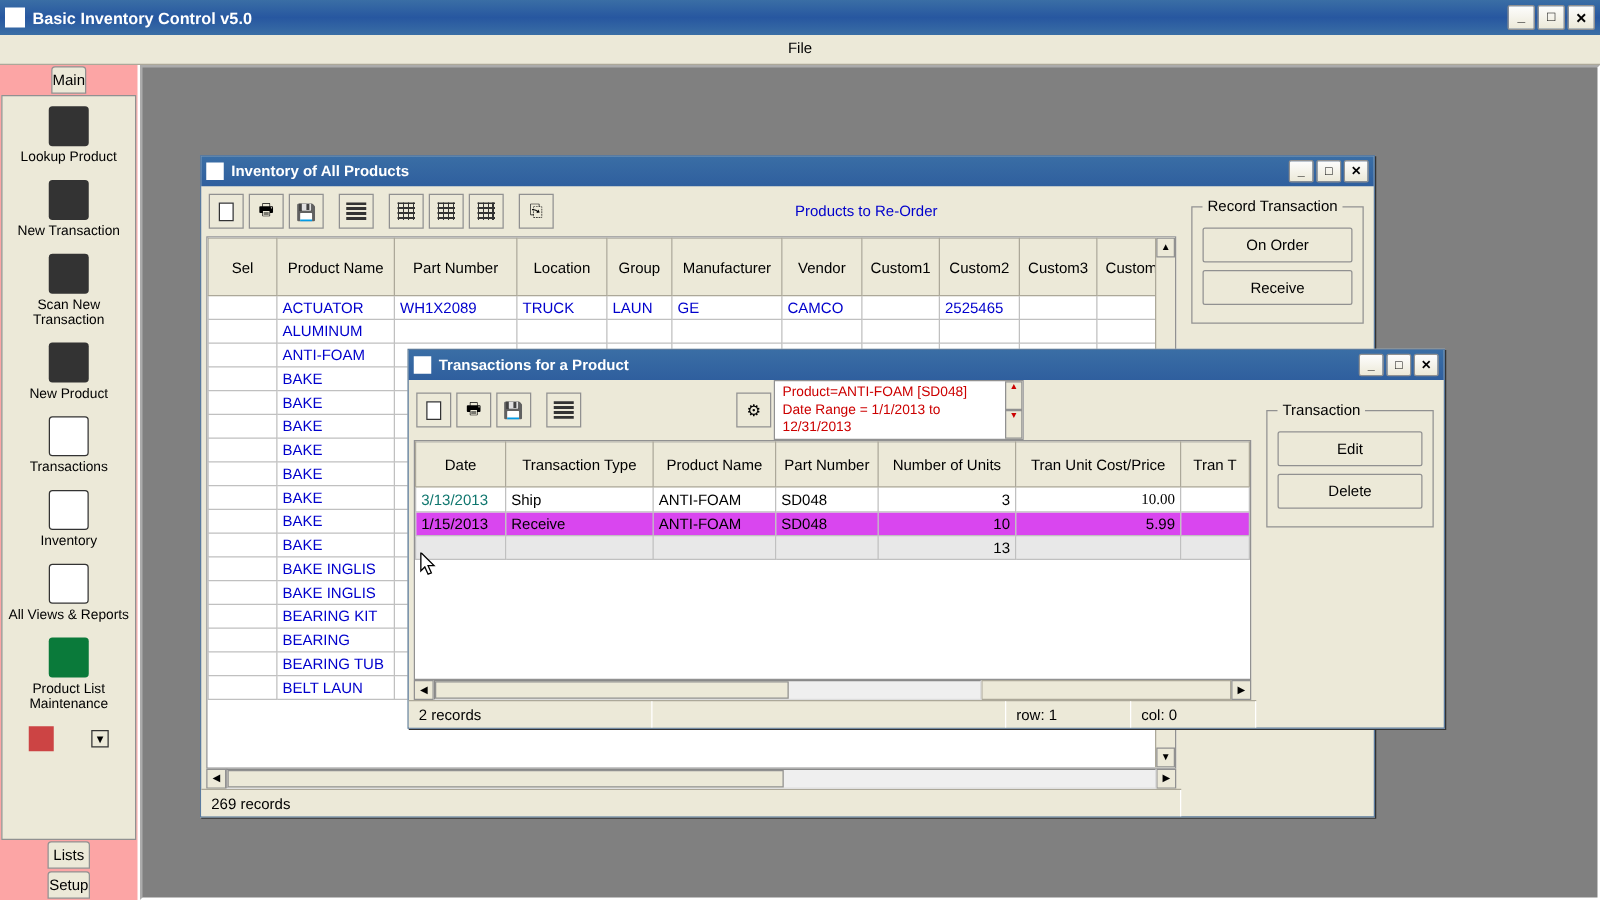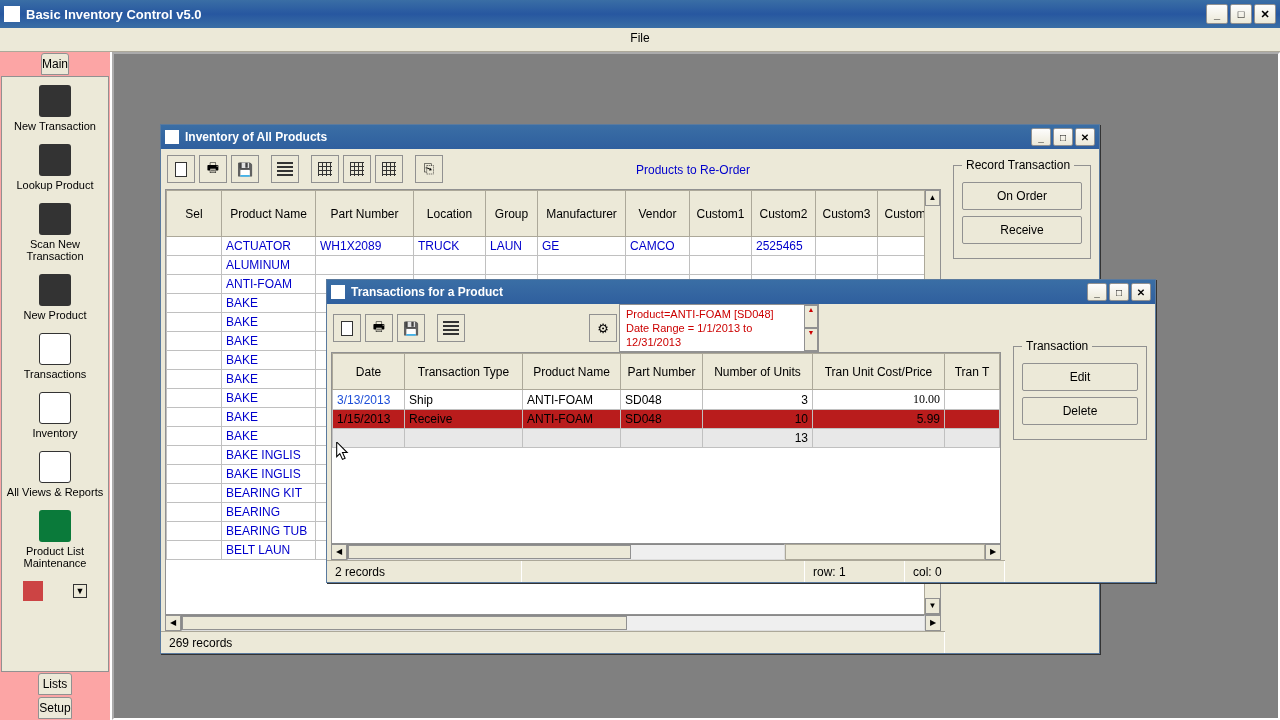--- a/index.html
+++ b/index.html
@@ -40,21 +40,21 @@
 .toolbar { height: 40px; display: flex; align-items: center; padding: 4px; gap: 0; }
 .tool-btn { width: 28px; height: 28px; border: 1px solid #919191; background: #ece9d8; margin: 2px; display: flex; align-items: center; justify-content: center; font-size: 13px; cursor: pointer; }
 .tool-sep { width: 8px; }
 
 
 .grid-wrap { border: 1px solid #919191; background: #fff; position: relative; overflow: hidden; }
 .grid { border-collapse: collapse; font-size: 12px; width: 100%; table-layout: fixed; }
 .grid th { background: #ece9d8; border: 1px solid #aca899; padding: 8px 4px; font-weight: normal; text-align: center; font-size: 12px; }
 .grid td { border: 1px solid #c0c0c0; padding: 2px 4px; height: 18px; color: #0000cc; background: #fff; }
 .grid td.num { text-align: right; color: #000; }
-.grid tr.sel td { background: #b91c1c; }
+.grid tr.sel td { background: #d946ef; }
 .grid tr.empty td { background: #e8e8e8; color: #000; }
 
 .status-bar { height: 22px; background: #ece9d8; border-top: 1px solid #aca899; display: flex; align-items: center; font-size: 12px; }
 .status-cell { padding: 0 8px; border-right: 1px inset #fff; height: 100%; display: flex; align-items: center; }
 
 .vscroll { position: absolute; right: 0; top: 0; bottom: 0; width: 16px; background: #ece9d8; border-left: 1px solid #aca899; }
 .vscroll .arrow { height: 16px; background: #ece9d8; border: 1px solid #919191; font-size: 8px; text-align: center; line-height: 14px; cursor: pointer; }
 .hscroll { height: 16px; background: #ece9d8; display: flex; }
 .hscroll .arrow { width: 16px; background: #ece9d8; border: 1px solid #919191; font-size: 8px; text-align: center; line-height: 14px; cursor: pointer; }
 .hscroll .track { flex: 1; background: #efefef; border: 1px inset #ddd; position:relative; }
@@ -96,22 +96,22 @@
   <span>Window</span>
   <span>Help</span>
   <span>BIC Online</span>
 </div>
 
 <div class="app-body">
 
   <div class="sidebar">
     <div class="side-tab">Main</div>
     <div class="side-items">
+      <div class="side-item"><div class="si-icon"></div><span>Lookup Product</span></div>
       <div class="side-item"><div class="si-icon"></div><span>New Transaction</span></div>
-      <div class="side-item"><div class="si-icon"></div><span>Lookup Product</span></div>
       <div class="side-item"><div class="si-icon"></div><span>Scan New Transaction</span></div>
       <div class="side-item"><div class="si-icon"></div><span>New Product</span></div>
       <div class="side-item"><div class="si-icon" style="background:#fff;border:1px solid #333;"></div><span>Transactions</span></div>
       <div class="side-item"><div class="si-icon" style="background:#fff;border:1px solid #333;"></div><span>Inventory</span></div>
       <div class="side-item"><div class="si-icon" style="background:#fff;border:1px solid #333;"></div><span>All Views &amp; Reports</span></div>
       <div class="side-item"><div class="si-icon" style="background:#0a7a3a;"></div><span>Product List Maintenance</span></div>
       <div class="side-item" style="display:flex;align-items:center;justify-content:center;gap:30px;">
           <div style="width:20px;height:20px;background:#c44;"></div>
           <div style="width:14px;height:14px;border:1px solid #333;font-size:9px;line-height:12px;">▼</div>
         </div>
@@ -503,21 +503,21 @@
                 <th>Transaction Type</th>
                 <th>Product Name</th>
                 <th>Part Number</th>
                 <th>Number of Units</th>
                 <th>Tran Unit Cost/Price</th>
                 <th>Tran T</th>
               </tr>
                 </thead>
               <tbody id="trans-tbody">
                   <tr>
-                    <td style="color: #1d4ed8;">3/13/2013</td>
+                    <td style="color: #0f766e;">3/13/2013</td>
                     <td style="color: rgb(0, 0, 0);">Ship</td>
                     <td style="color: rgb(0, 0, 0);">ANTI-FOAM</td>
                     <td style="color: rgb(0, 0, 0);">SD048</td>
                     <td class="num" style="color: rgb(0, 0, 0);">3</td>
                     <td class="num" style="color: rgb(0, 0, 0); font-family: Liberation Serif, serif;">10.00</td>
                     <td class="num" style="color: rgb(0, 0, 0);"></td>
                   </tr>
                   <tr class="sel">
                     <td style="color: rgb(0, 0, 0);">1/15/2013</td>
                     <td style="color: rgb(0, 0, 0);">Receive</td>
@@ -548,21 +548,21 @@
             <div class="arrow">▶</div>
           </div>
           <div class="status-bar">
             <div class="status-cell" style="width:195px;">2 records</div>
             <div class="status-cell" style="flex:1;"></div>
             <div class="status-cell" style="width:100px;">row: 1</div>
             <div class="status-cell" style="width:100px;">col: 0</div>
           </div>
         </div>
         <div style="width:154px;">
-          <div class="panel-group" style="margin-top:42px;">
+          <div class="panel-group" style="margin-top:24px;">
             <div class="legend">Transaction</div>
             <button class="panel-btn">Edit</button>
             <button class="panel-btn">Delete</button>
           </div>
         </div>
       </div>
     </div>
 
     <svg class="cursor-arrow" style="left:222px; top:388px;" viewBox="0 0 12 19">
         <path d="M0 0 L0 14 L3 11 L5.5 16.5 L8 15.5 L5.5 10 L10 10 Z" fill="#fff" stroke="#000" stroke-width="1"></path>

